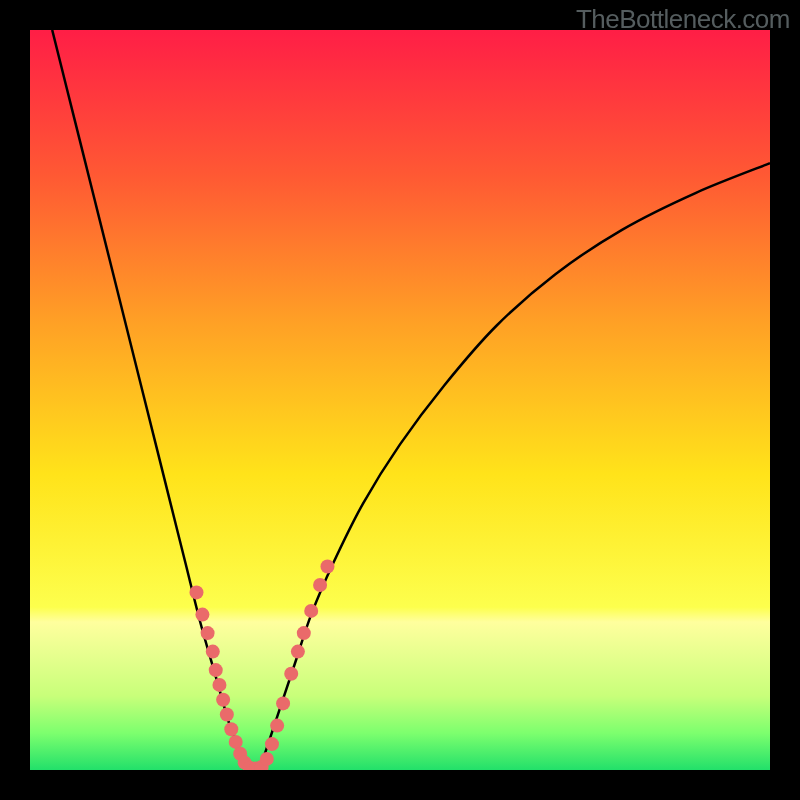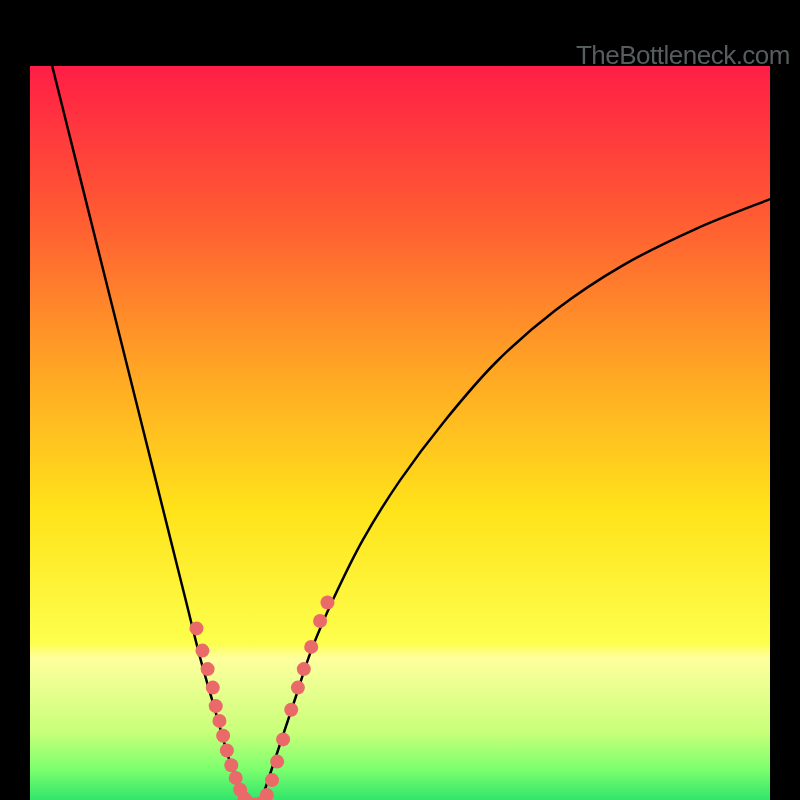--- a/index.html
+++ b/index.html
@@ -8,21 +8,20 @@
     width: 800px;
     height: 800px;
     overflow: hidden;
     background: #000;
     font-family: Arial, Helvetica, sans-serif;
   }
   .frame {
     position: absolute;
     inset: 0;
     background: #000;
-    margin-top: 36px;
   }
   .plot {
     position: absolute;
     
     left: 30px;
     top: 30px;
     width: 740px;
     height: 740px;
   }
   .watermark {

